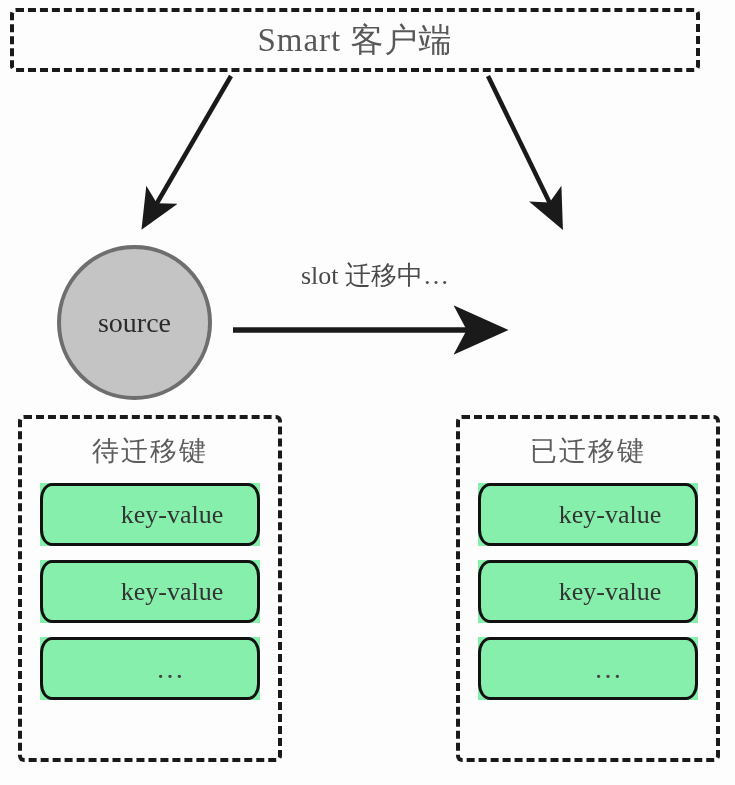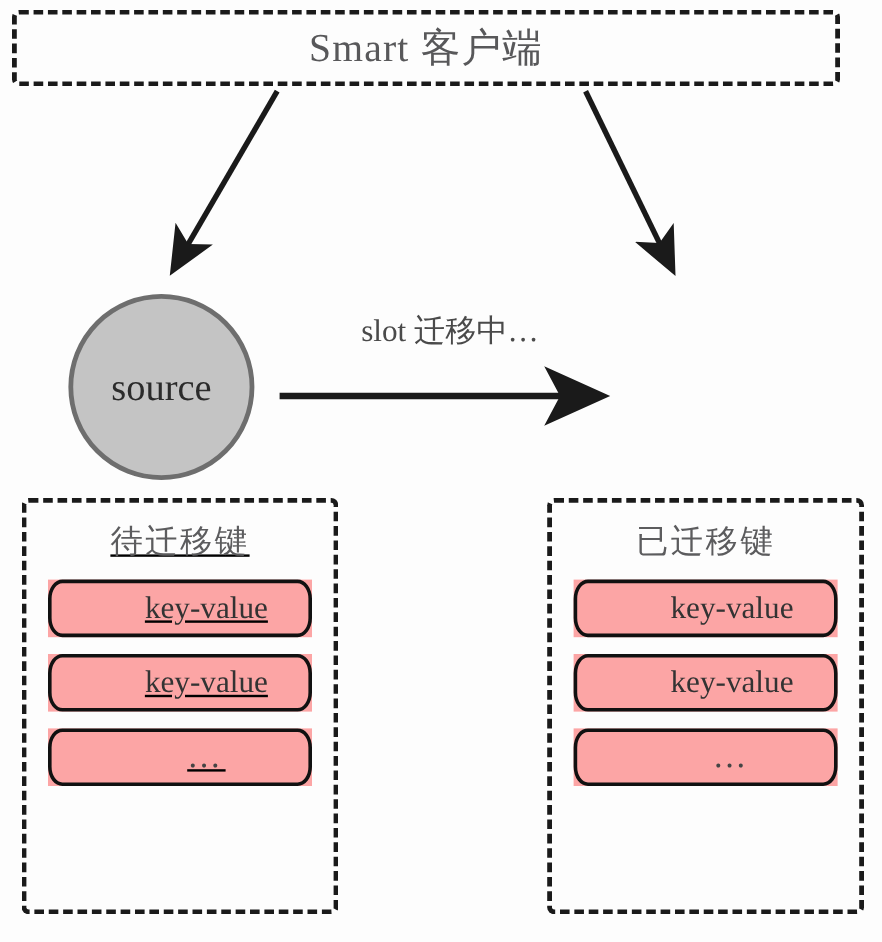--- a/index.html
+++ b/index.html
@@ -46,21 +46,21 @@
     height: 155px;
     border-radius: 50%;
     background: #c4c4c4;
     border: 4px solid #6e6e6e;
     box-sizing: border-box;
     display: flex;
     align-items: center;
     justify-content: center;
   }
   .node-label {
-    font-size: 32px;
+    font-size: 28px;
     color: #2b2b2b;
   }
   #node-source { left: 57px;  top: 245px; }
   #node-target { left: 506px; top: 248px; }
 
   
   .arrows {
     position: absolute;
     left: 0;
     top: 0;
@@ -84,39 +84,39 @@
   .key-panel {
     position: absolute;
     top: 415px;
     width: 264px;
     height: 347px;
     border: 4px dashed #1a1a1a;
     border-radius: 6px;
     box-sizing: border-box;
     padding: 10px 18px 14px 18px;
   }
-  #panel-pending { left: 18px; text-decoration: underline;  }
+  #panel-pending { left: 18px;  }
   #panel-migrated { left: 456px; }
 
   .panel-title {
     text-align: center;
     font-size: 27px;
     color: #5c5c5e;
     margin: 4px 0 14px 0;
     letter-spacing: 2px;
   }
 
   .kv-box {
     position: relative;
-    height: 48px;
+    height: 63px;
     margin-bottom: 14px;
     display: flex;
     align-items: center;
     justify-content: center;
-    background: #fca5a5;
+    background: #86efac;
     padding-left: 44px;
   }
   .kv-box .kv-frame {
     position: absolute;
     left: 0; top: 0; right: 0; bottom: 0;
     border: 3.5px solid #111111;
     border-radius: 12px / 16px;
     box-sizing: border-box;
   }
   .kv-text {

